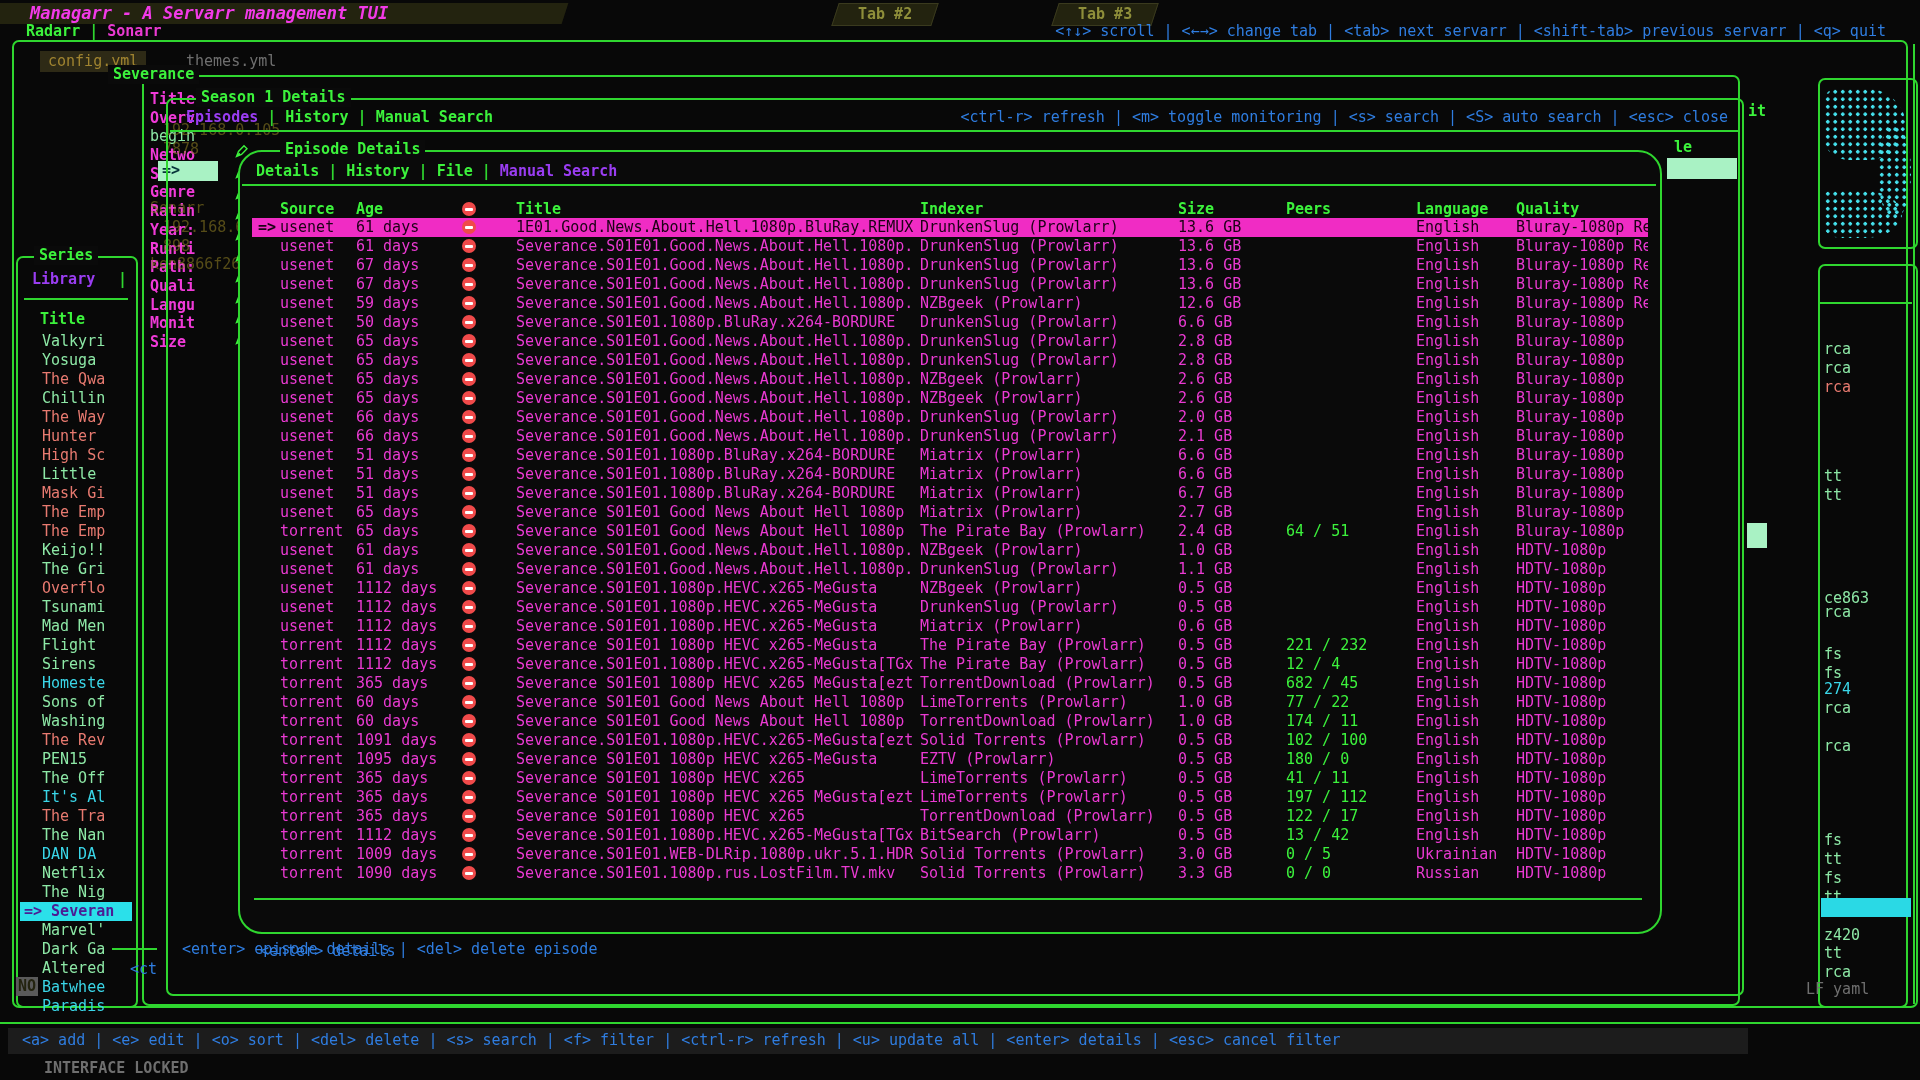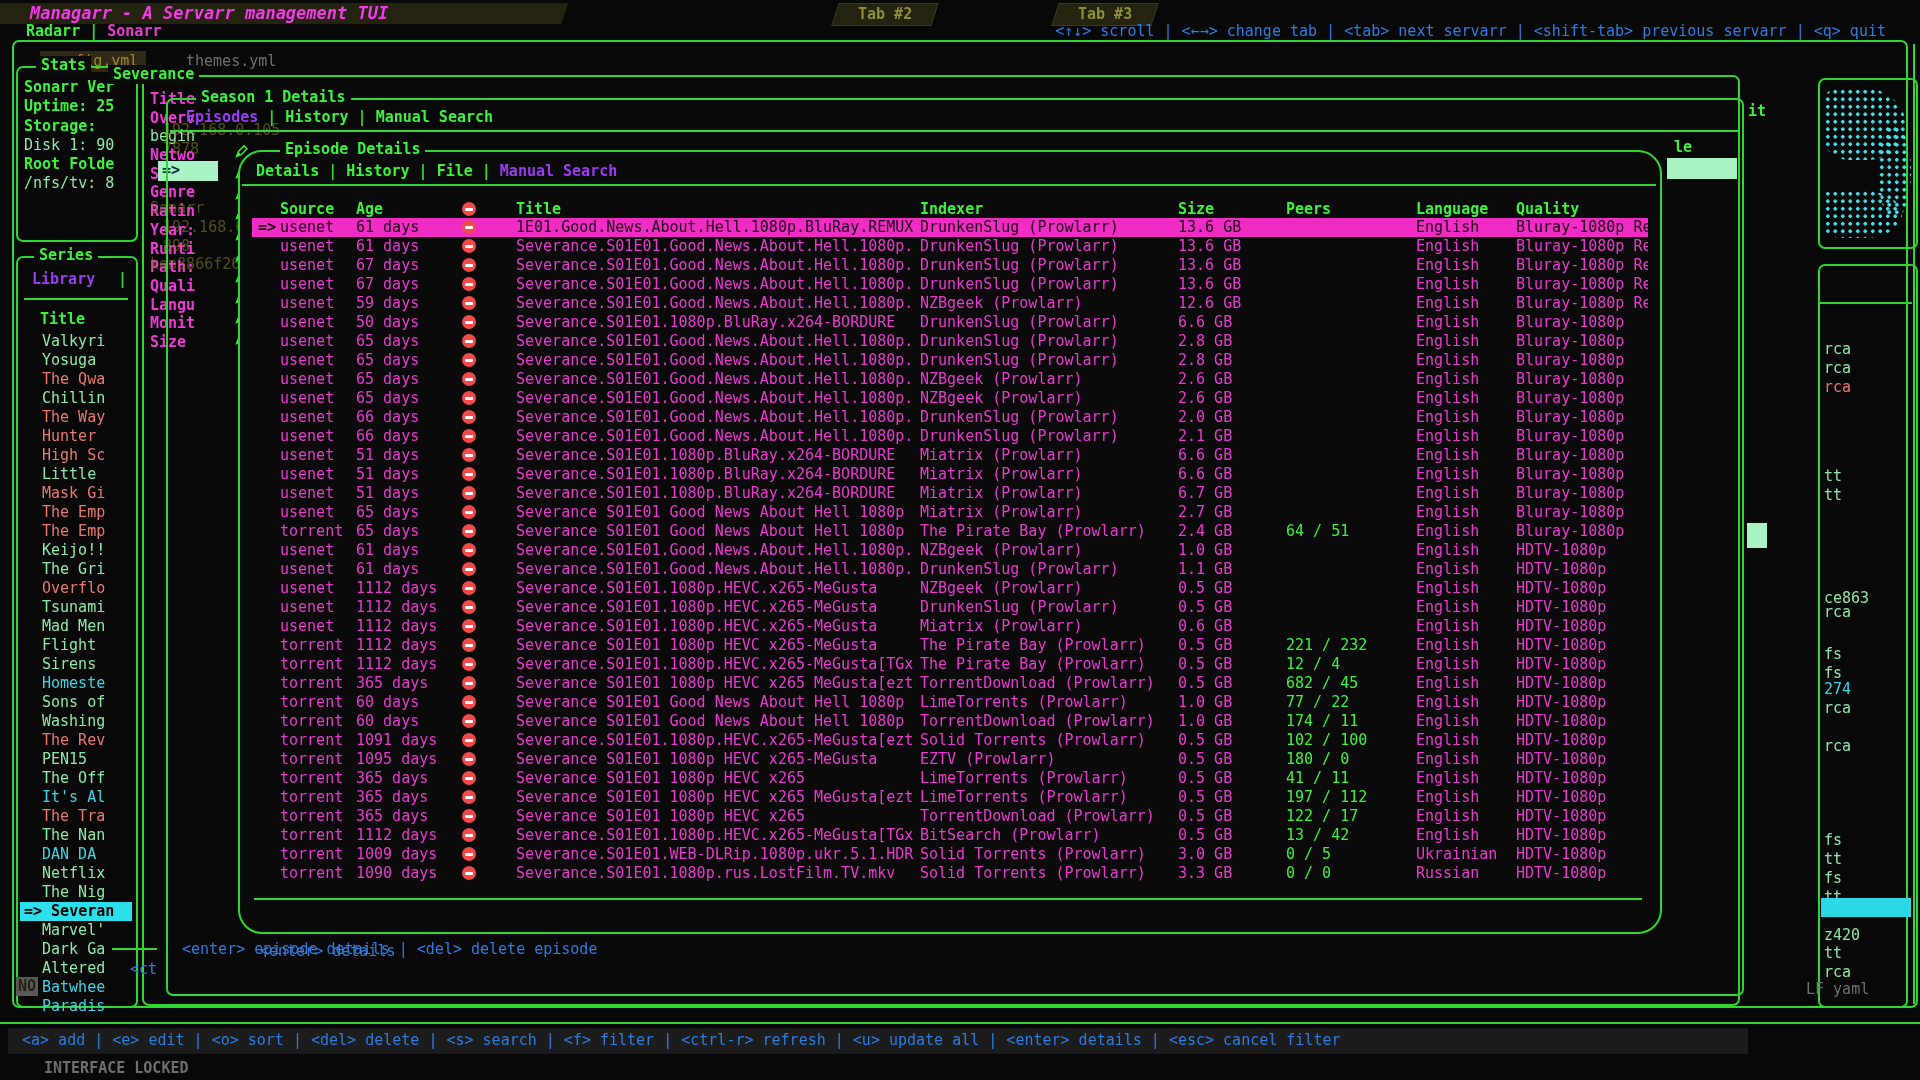--- a/index.html
+++ b/index.html
@@ -21,21 +21,21 @@
   .box{position:absolute;border:2px solid #2fd62f;border-radius:7px;}
   .solid{background:#0a0a0a;}
   .btitle{position:absolute;top:-12px;background:#0a0a0a;padding:0 5px;color:#3cf23c;font-weight:bold;white-space:pre;}
   .hline{position:absolute;height:2px;background:#2fd62f;}
   .vline{position:absolute;width:2px;background:#2fd62f;}
   .ztab{position:absolute;top:3px;height:21px;line-height:21px;padding:0 22px;background:#23230f;color:#8f8f3a;
         font-weight:bold;transform:skewX(-18deg);border:1px solid #3a3a1e;}
   .ztab>span{display:inline-block;transform:skewX(18deg);}
   .chip{position:absolute;background:#2e2a16;color:#a08430;padding:0 8px;height:21px;line-height:21px;}
   .sitem{height:19px;white-space:pre;overflow:hidden;padding-left:22px;cursor:default;}
-  .ssel{background:#2be0ea;color:#000000;font-weight:bold;padding-left:4px;}
+  .ssel{background:#2be0ea;color:#4c1d95;font-weight:bold;padding-left:4px;}
   .fline{height:18.7px;width:60px;overflow:hidden;white-space:pre;}
   .trow{position:relative;display:grid;grid-template-columns:76px 106px 54px 404px 258px 108px 130px 100px 1fr;
         padding-left:28px;height:19px;line-height:19px;white-space:pre;}
   .trow>div{overflow:hidden;}
   .thead{color:#3cf23c;font-weight:bold;}
   .trow.sel{background:#f02cc4;color:#1c0216;}
   .trow.sel .peers{color:#1c0216;}
   .peers{color:#3cf23c;}
   .marker{position:absolute;left:6px;top:0;color:#1c0216;font-weight:bold;}
   .noentry{display:inline-block;width:14px;height:14px;border-radius:50%;background:#f04a4a;position:relative;top:2px;}
@@ -63,31 +63,20 @@
   <span class="abs ghost" style="left:186px;top:52px;">themes.yml</span>
   <span class="abs ghost b" style="left:44px;top:1059px;">INTERFACE LOCKED</span>
 
   <span class="abs title-app" style="left:30px;top:4px;">Managarr - A Servarr management TUI</span>
   <span class="abs blue keyhint" style="left:1026px;top:22px;width:860px;text-align:right;">&lt;↑↓&gt; scroll | &lt;←→&gt; change tab | &lt;tab&gt; next servarr | &lt;shift-tab&gt; previous servarr | &lt;q&gt; quit</span>
   <span class="abs" id="servarr-tabs" style="left:26px;top:22px;white-space:pre;"><span class="g b">Radarr</span><span class="pipe"> | </span><span class="mag b">Sonarr</span></span>
 
   <div class="box" style="left:12px;top:40px;width:1892px;height:964px;"></div>
   <div class="vline" style="left:1913px;top:44px;height:960px;"></div>
 
-  <div class="box" style="left:16px;top:66px;width:118px;height:172px;">
-    <span class="btitle" style="left:18px;">Stats</span>
-    <div id="stats-lines" style="position:absolute;left:6px;top:10px;width:108px;overflow:hidden;">
-        <div class="statline g b">Sonarr Ver</div>
-        <div class="statline g b">Uptime: 25</div>
-        <div class="statline g b">Storage:</div>
-        <div class="statline mint">Disk 1: 90</div>
-        <div class="statline g b">Root Folde</div>
-        <div class="statline mint">/nfs/tv: 8</div>
-      </div>
-  </div>
 
   <div class="box" style="left:16px;top:256px;width:118px;height:748px;">
     <span class="btitle" style="left:16px;">Series</span>
     <span class="abs violet" style="left:14px;top:12px;">Library</span>
     <span class="abs pipe" style="left:100px;top:12px;">|</span>
     <div class="hline" style="left:6px;top:40px;width:104px;"></div>
     <span class="abs g b" style="left:22px;top:52px;">Title</span>
     <div id="series-items" style="position:absolute;left:2px;top:74px;width:112px;overflow:hidden;">
         <div class="sitem mint">Valkyri</div>
         <div class="sitem mint">Yosuga</div>
@@ -188,20 +177,21 @@
           <path d="M2.5 12.5 L4.5 7.5 L10 1.8 L13 4.8 L7.5 10.5 Z M2.5 12.5 L5.8 9.2" fill="none" stroke="#3cf23c" stroke-width="1.4"></path>
         </svg></span>
       <span class="penrow" style="left: 234px; top: 331.2px;"><svg width="15" height="15" viewBox="0 0 15 15">
           <path d="M2.5 12.5 L4.5 7.5 L10 1.8 L13 4.8 L7.5 10.5 Z M2.5 12.5 L5.8 9.2" fill="none" stroke="#3cf23c" stroke-width="1.4"></path>
         </svg></span>
     </div>
 
   <div class="box" style="left:166px;top:98px;width:1574px;height:894px;">
     <span class="btitle" style="left:28px;">Season 1 Details</span>
     <div class="tabsrow abs" id="season-tabs" style="left:18px;top:8px;"><span class="violet">Episodes</span><span class="pipe"> | </span><span class="g b">History</span><span class="pipe"> | </span><span class="g b">Manual Search</span></div>
+    <span class="abs blue keyhint" style="left:790px;top:8px;width:770px;text-align:right;">&lt;ctrl-r&gt; refresh | &lt;m&gt; toggle monitoring | &lt;s&gt; search | &lt;S&gt; auto search | &lt;esc&gt; close</span>
     <div class="hline" style="left:2px;top:30px;width:1568px;"></div>
     <span class="abs blue keyhint" style="left:14px;top:840px;">&lt;enter&gt; episode details | &lt;del&gt; delete episode</span>
   </div>
 
   <div class="box solid" style="left:238px;top:150px;width:1420px;height:780px;border-radius:24px;">
     <span class="btitle" style="left:40px;">Episode Details</span>
     <div class="tabsrow abs" id="popup-tabs" style="left:16px;top:10px;"><span class="g b">Details</span><span class="pipe"> | </span><span class="g b">History</span><span class="pipe"> | </span><span class="g b">File</span><span class="pipe"> | </span><span class="violet">Manual Search</span></div>
     <div class="hline" style="left:2px;top:32px;width:1414px;"></div>
 
     <div class="trow thead" id="table-head" style="position:absolute;left:12px;top:48px;width:1396px;"><div>Source</div><div>Age</div><div><span class="noentry"></span></div><div>Title</div><div>Indexer</div><div>Size</div><div>Peers</div><div>Language</div><div>Quality</div></div>

